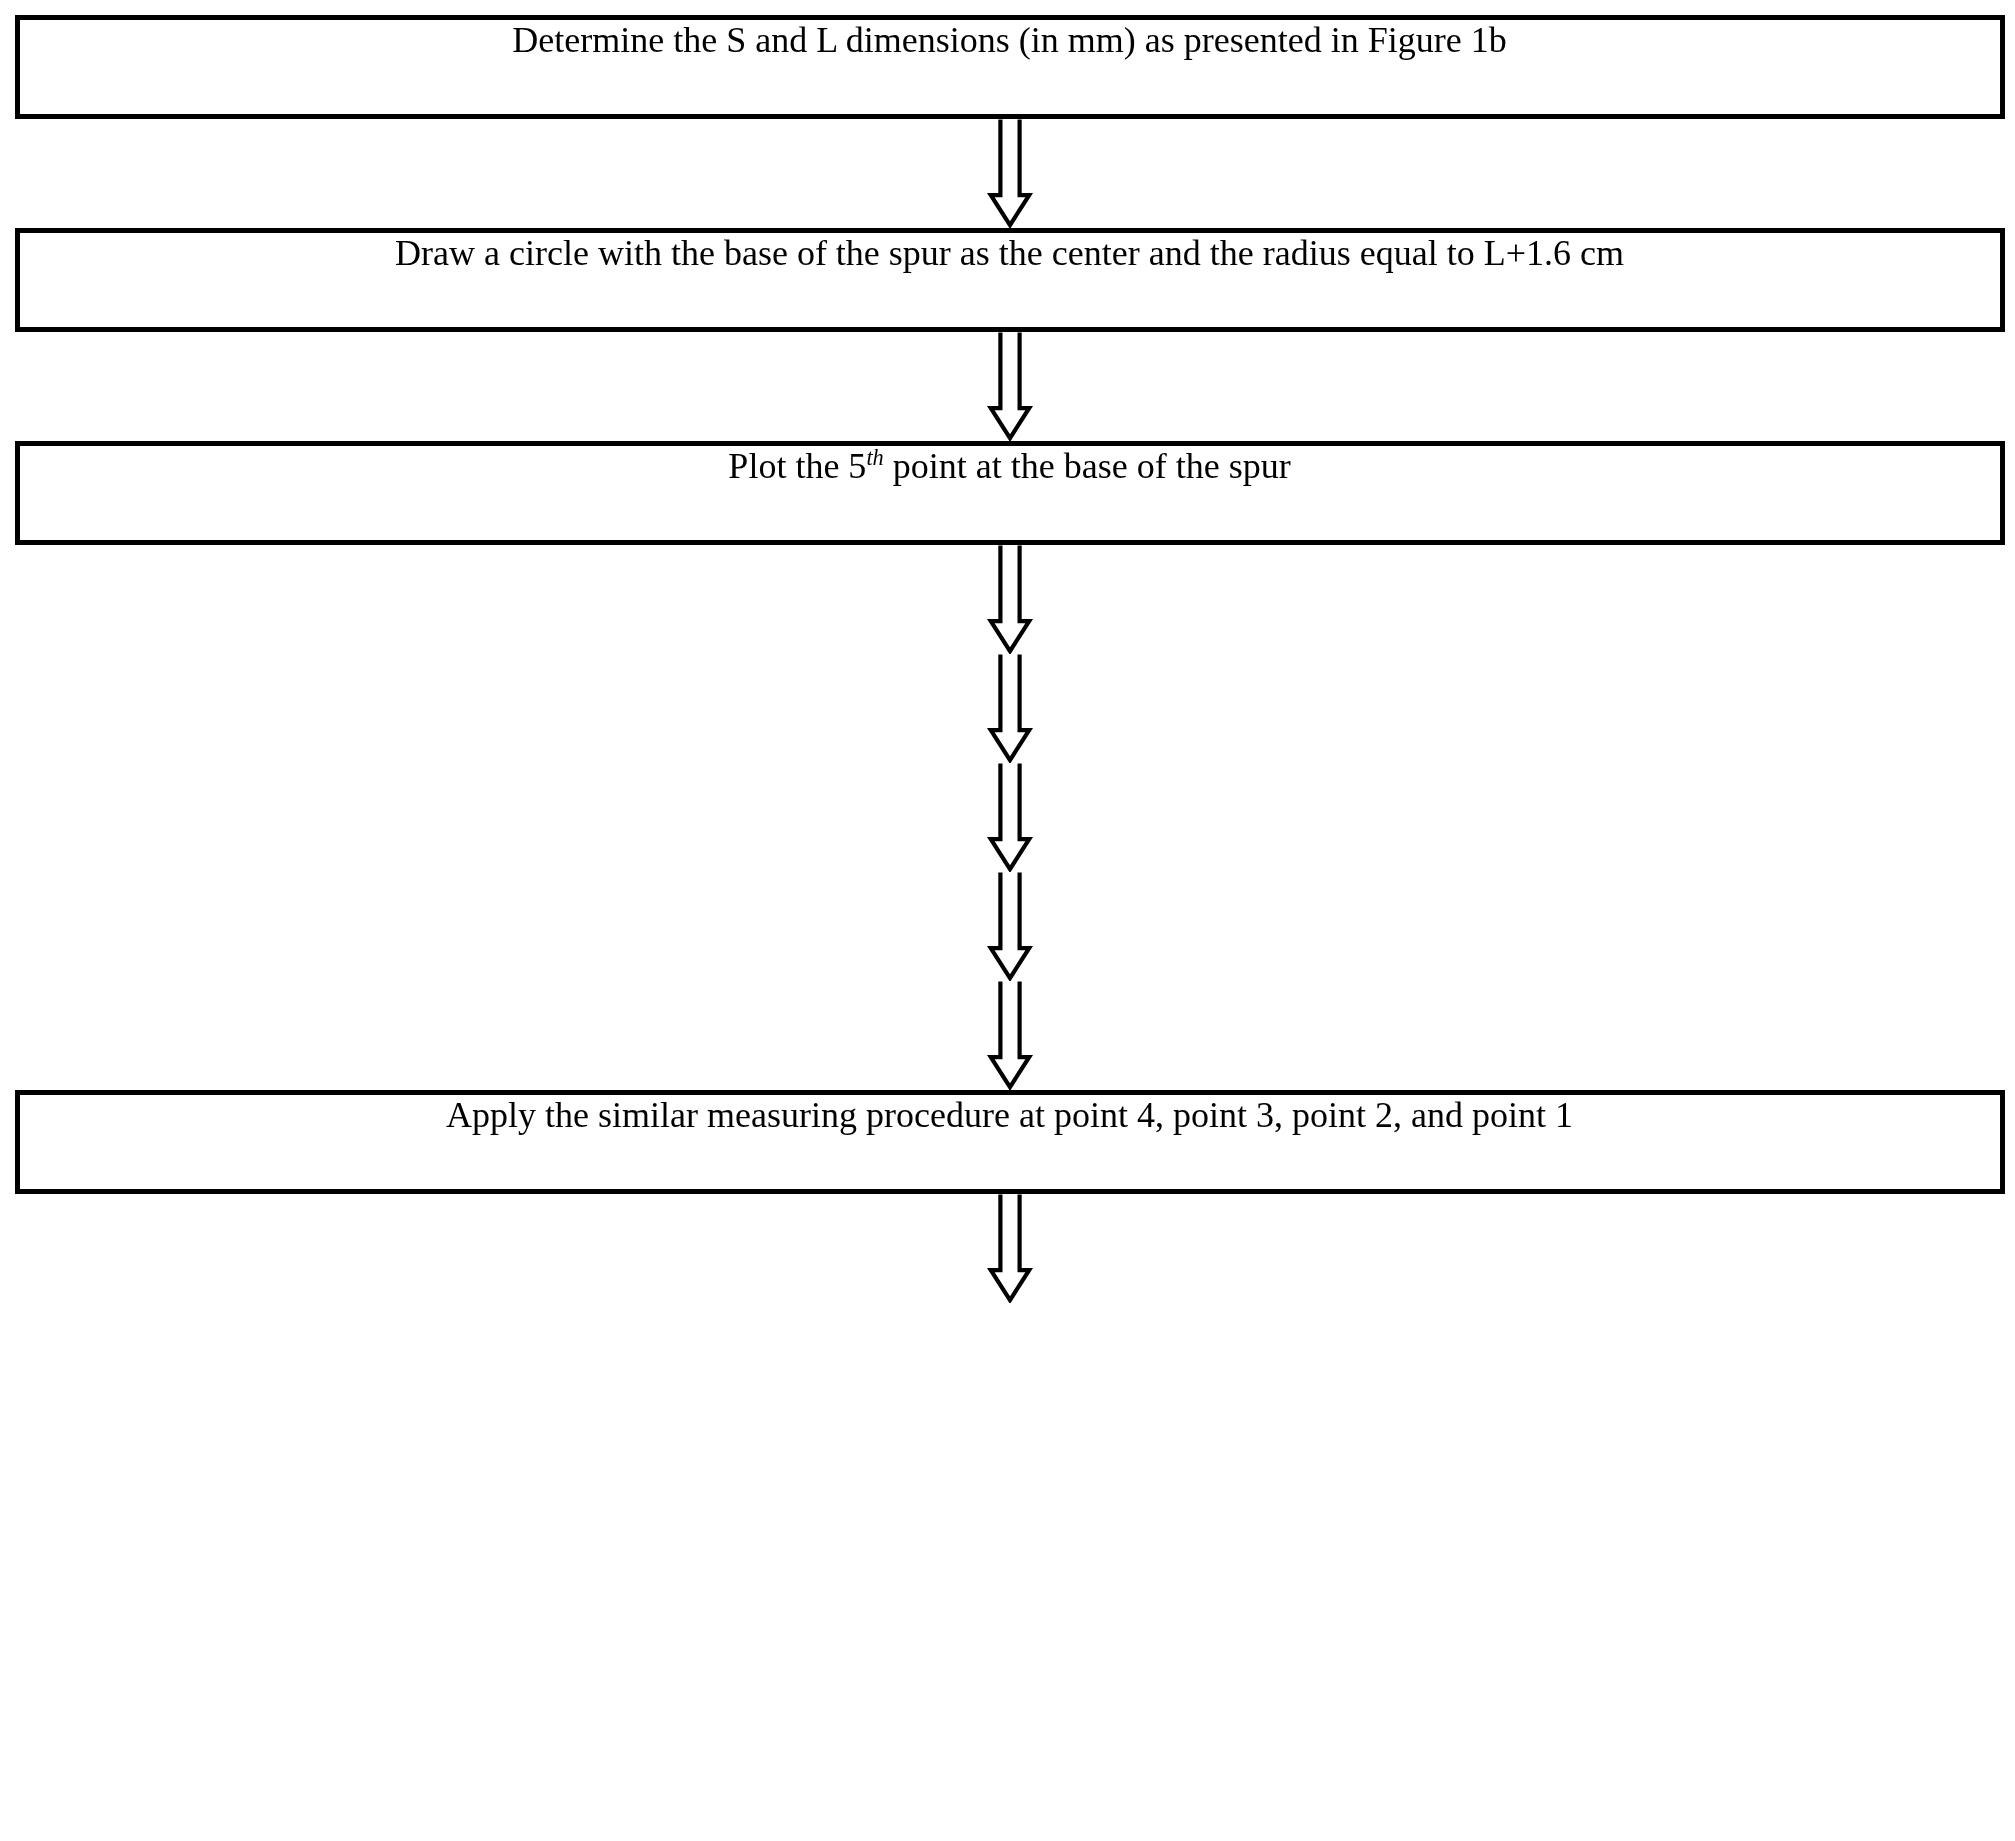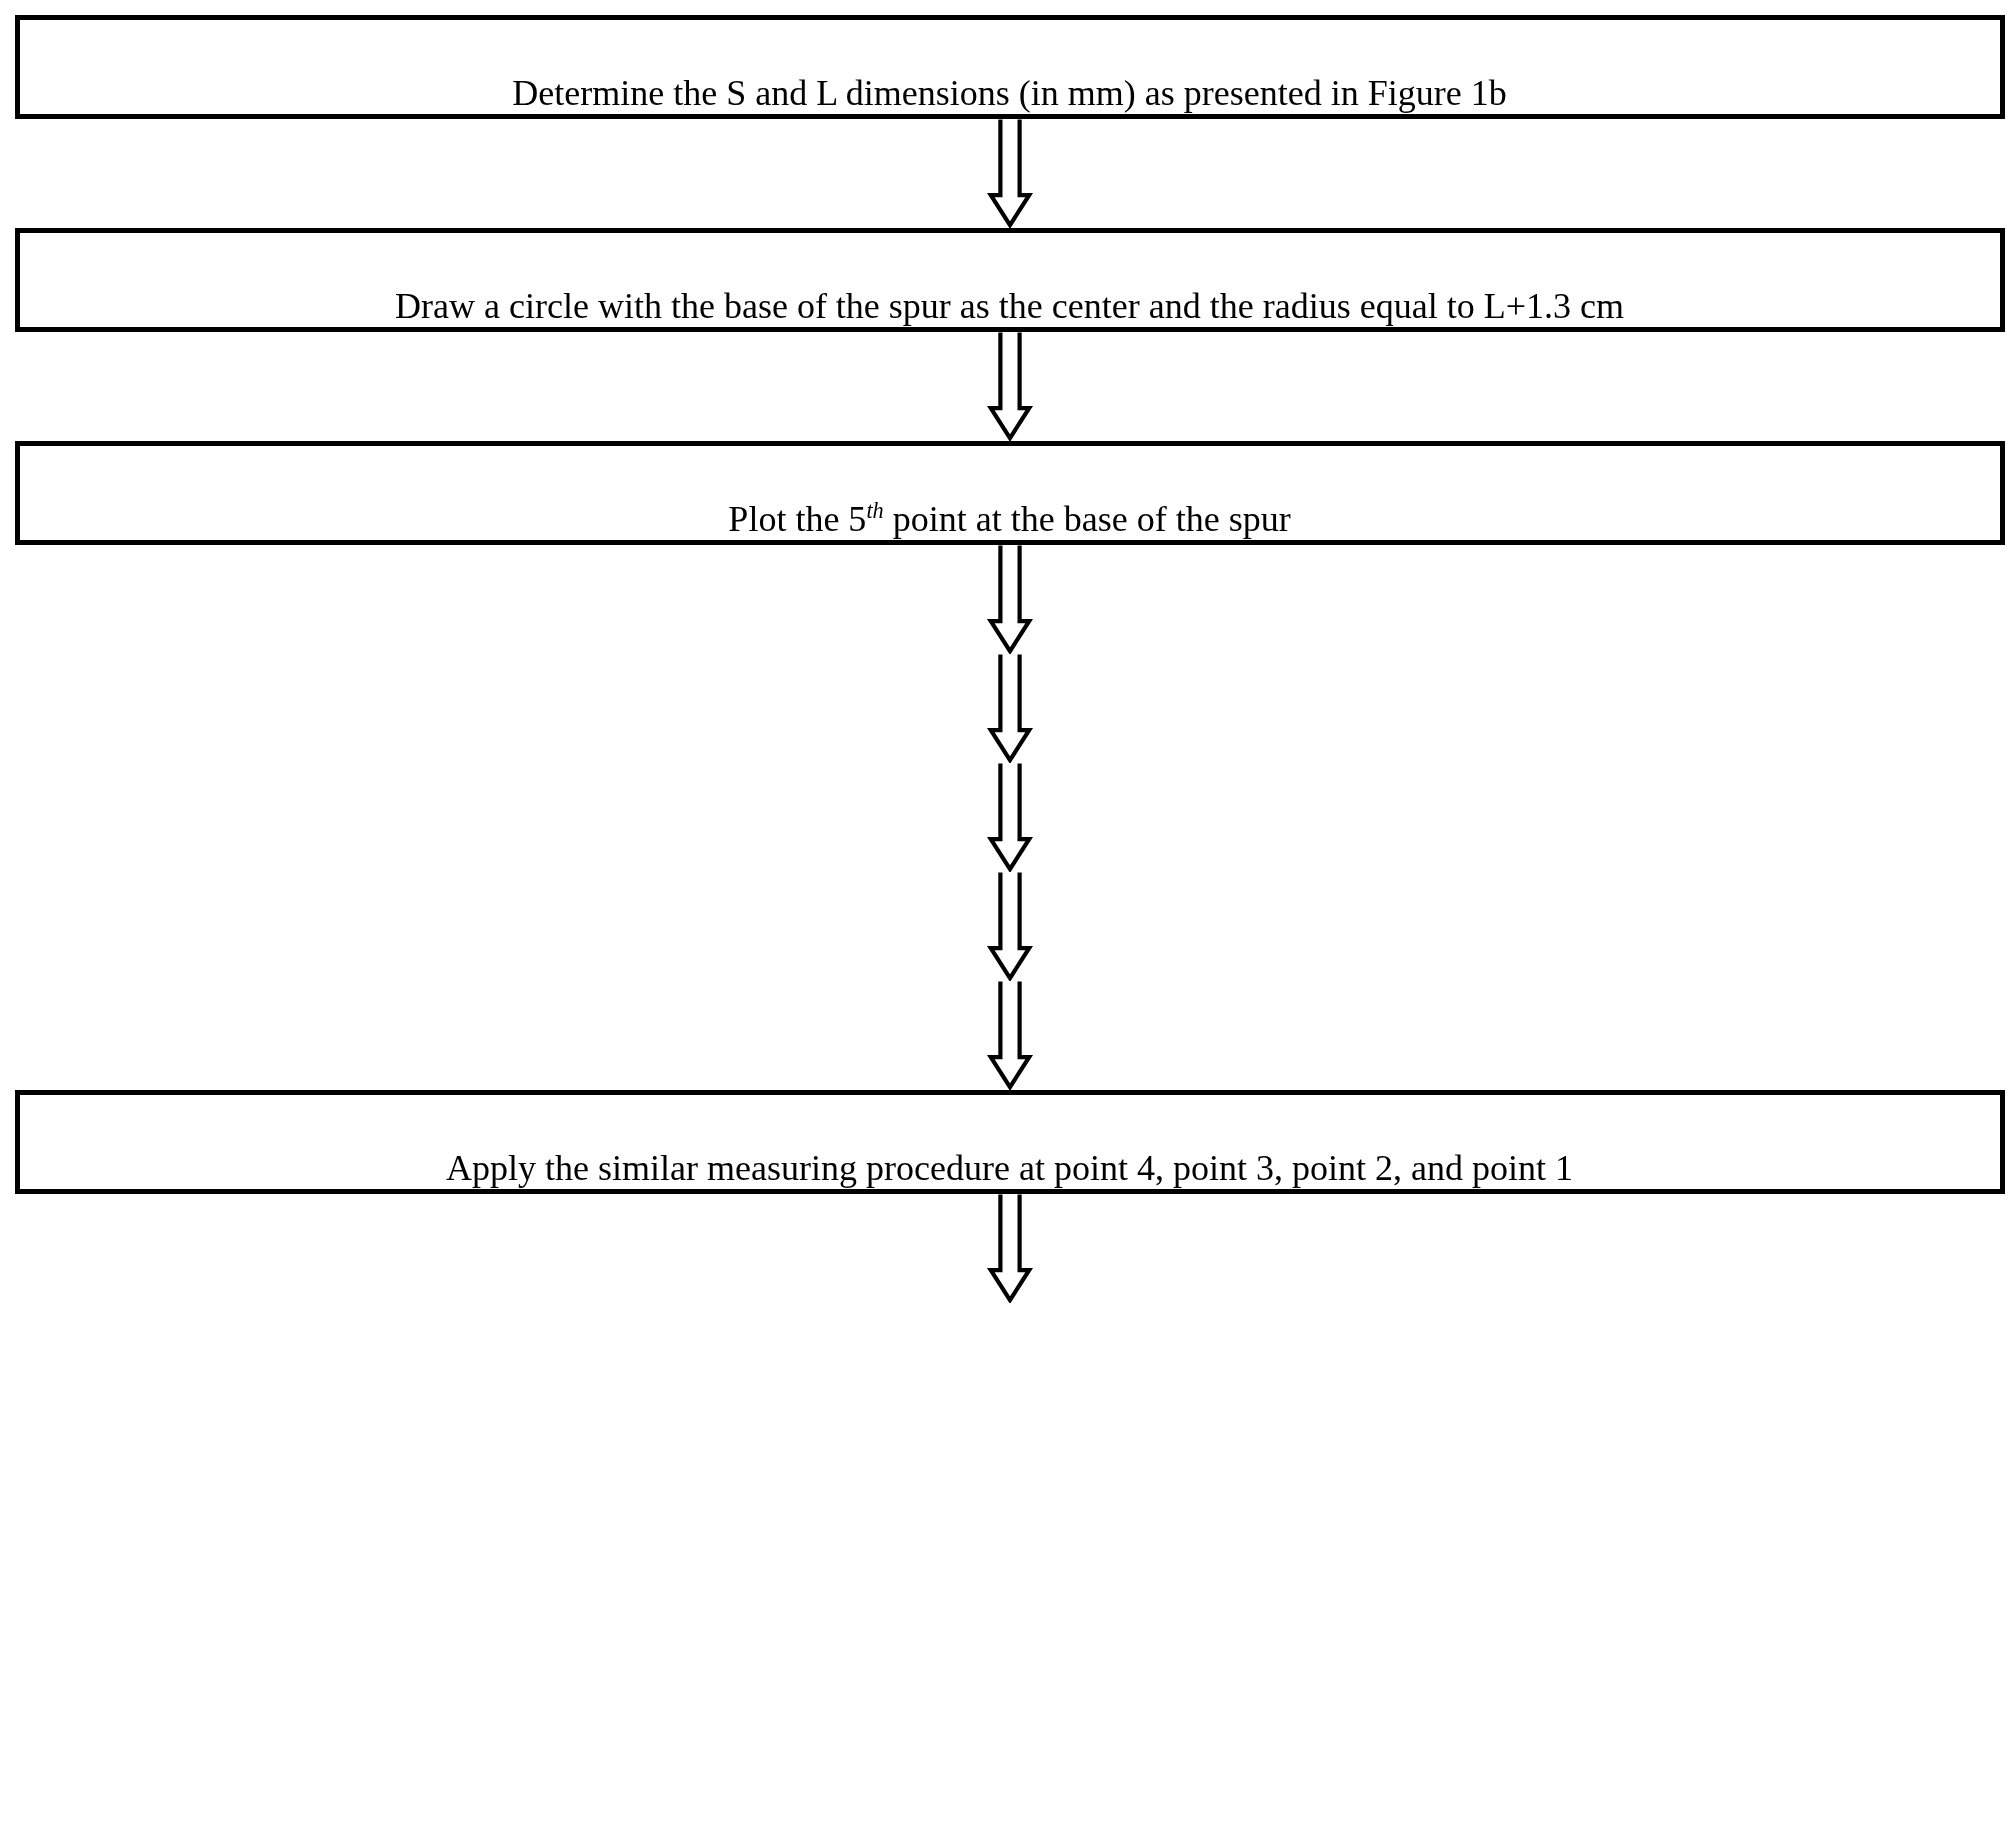--- a/index.html
+++ b/index.html
@@ -22,21 +22,21 @@
     flex-direction: column;
     align-items: center;
   }
   .box {
     width: 100%;
     height: 104px;
     box-sizing: border-box;
     border: 5.4px solid #000000;
     background: #ffffff;
     display: flex;
-    align-items: flex-end;
+    align-items: flex-start;
     justify-content: center;
   }
   .box-text {
     margin: 0;
     padding: 0 17px;
     text-align: center;
     font-size: 36px;
     line-height: 41px;
     color: #000000;
   }
@@ -60,21 +60,21 @@
 
   <div class="box">
     <p class="box-text">Determine the S and L dimensions (in mm) as presented in Figure 1b</p>
   </div>
 
   <svg class="arrow" viewBox="0 0 80 180" xmlns="http://www.w3.org/2000/svg">
     <path d="M24 0 L24 126 L8 126 L40 176 L72 126 L56 126 L56 0" fill="none" stroke="#000000" stroke-width="7" stroke-miterlimit="10"></path>
   </svg>
 
   <div class="box">
-    <p class="box-text">Draw a circle with the base of the spur as the center and the radius equal to L+1.3 cm</p>
+    <p class="box-text">Draw a circle with the base of the spur as the center and the radius equal to L+1.6 cm</p>
   </div>
 
   <svg class="arrow" viewBox="0 0 80 180" xmlns="http://www.w3.org/2000/svg">
     <path d="M24 0 L24 126 L8 126 L40 176 L72 126 L56 126 L56 0" fill="none" stroke="#000000" stroke-width="7" stroke-miterlimit="10"></path>
   </svg>
 
   <div class="box">
     <p class="box-text">Plot the 5<sup>th</sup> point at the base of the spur</p>
   </div>
 

